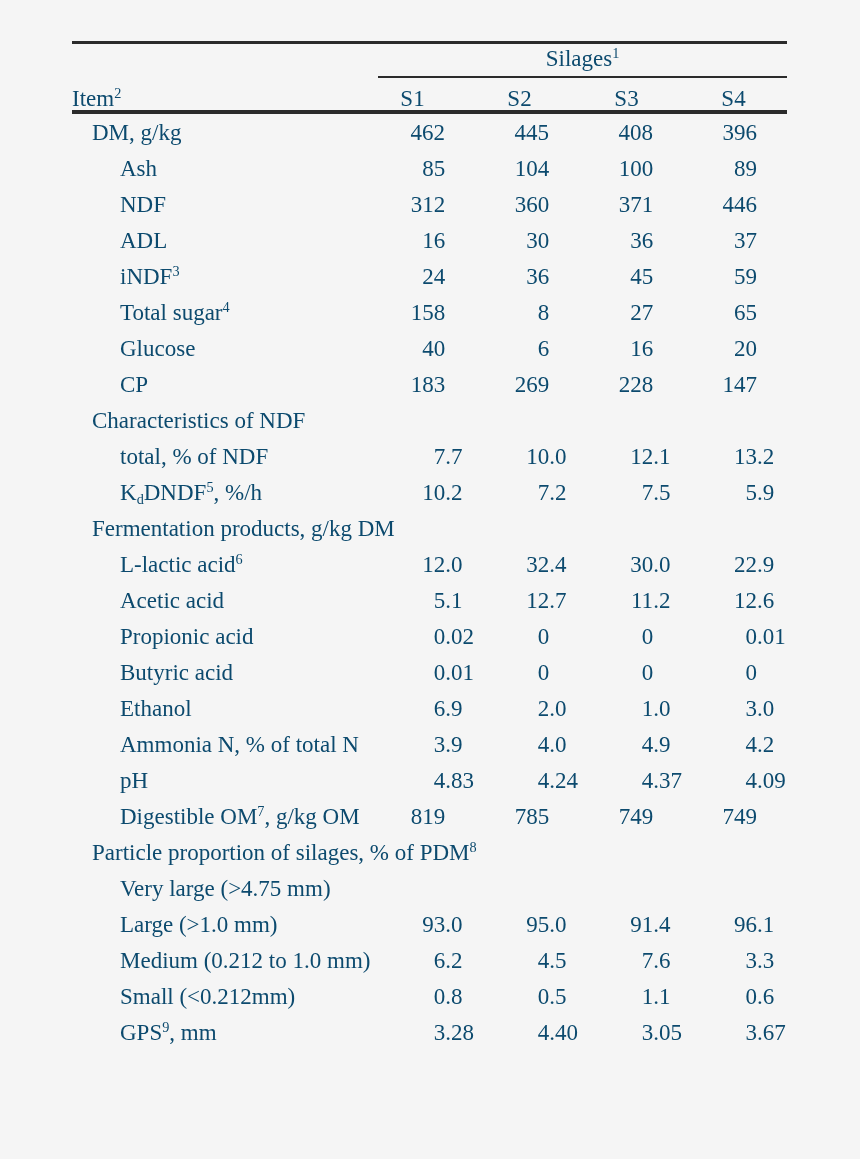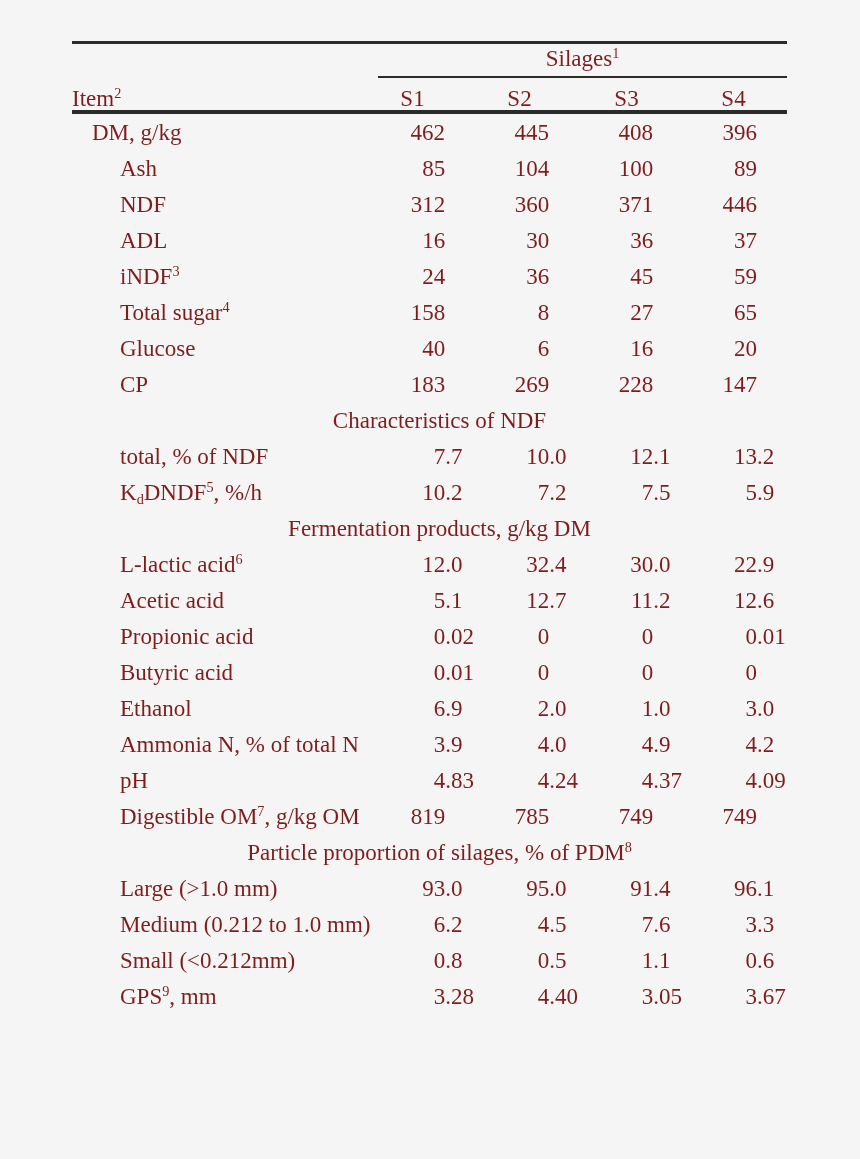--- a/index.html
+++ b/index.html
@@ -3,21 +3,21 @@
 <meta charset="utf-8">
 <style>
   * { margin: 0; padding: 0; box-sizing: border-box; }
   html, body { background: #f5f5f5; }
   .canvas {
     position: relative;
     width: 860px;
     height: 1159px;
     background: #f5f5f5;
     font-family: "Liberation Serif", "DejaVu Serif", serif;
-    color: #7f1d1d;
+    color: #0c4a6e;
     font-size: 23px;
     overflow: hidden;
   }
   .rule { position: absolute; background: #2b2b2b; }
   .rule-top    { left: 72px;  top: 41px;  width: 715px; height: 3px; }
   .rule-sub    { left: 378px; top: 76px;  width: 409px; height: 2px; }
   .rule-header { left: 72px;  top: 110px; width: 715px; height: 4px; }
 
   .group-label {
     position: absolute;
@@ -32,21 +32,21 @@
     width: 715px; height: 28px;
     display: flex;
     align-items: center;
   }
   .header-row .item-label { width: 287px; white-space: nowrap; }
   .header-row .col-head   { width: 107px; text-align: center; }
 
   .body { position: absolute; left: 72px; top: 115px; width: 715px; }
   .row  { display: flex; align-items: center; height: 36px; }
   .row .label { width: 287px; white-space: nowrap; overflow: visible; margin-left: 20px; }
-  .row.section .label { width: 715px; text-align: center; }
+  .row.section .label { width: 715px; }
   .row .label.indent { padding-left: 28px; width: 287px; }
   .cell {
     width: 107px;
     display: flex;
     justify-content: flex-end;
     align-items: baseline;
     white-space: nowrap;
   }
   .cell .ip { text-align: right; }
   .cell .fp { display: inline-block; width: 30px; text-align: left; white-space: nowrap; }
@@ -417,20 +417,39 @@
         </div>
         <div class="cell">
           <span class="ip">749</span>
           <span class="fp"></span>
         </div>
       </div>
       <div class="row section">
         <div class="label"><span>Particle proportion of silages, % of PDM</span><span class="sup">8</span></div>
       </div>
       <div class="row">
+        <div class="label indent"><span>Very large (&gt;4.75 mm)</span></div>
+        <div class="cell">
+          <span class="ip"></span>
+          <span class="fp"></span>
+        </div>
+        <div class="cell">
+          <span class="ip"></span>
+          <span class="fp"></span>
+        </div>
+        <div class="cell">
+          <span class="ip"></span>
+          <span class="fp"></span>
+        </div>
+        <div class="cell">
+          <span class="ip"></span>
+          <span class="fp"></span>
+        </div>
+      </div>
+      <div class="row">
         <div class="label indent"><span>Large (&gt;1.0 mm)</span></div>
         <div class="cell">
           <span class="ip">93</span>
           <span class="fp">.0</span>
         </div>
         <div class="cell">
           <span class="ip">95</span>
           <span class="fp">.0</span>
         </div>
         <div class="cell">

